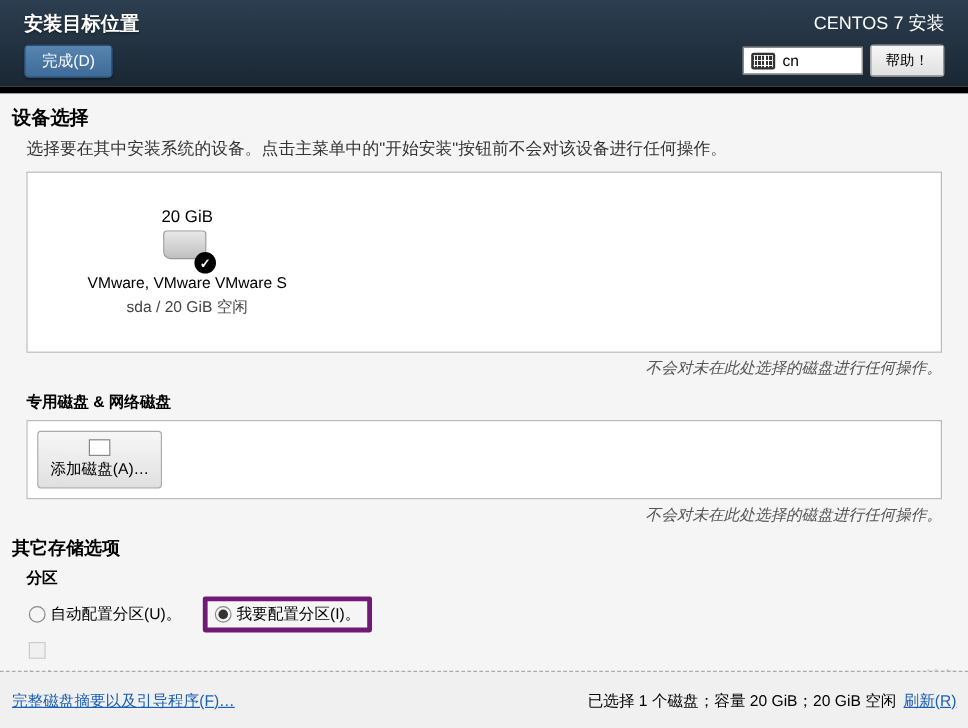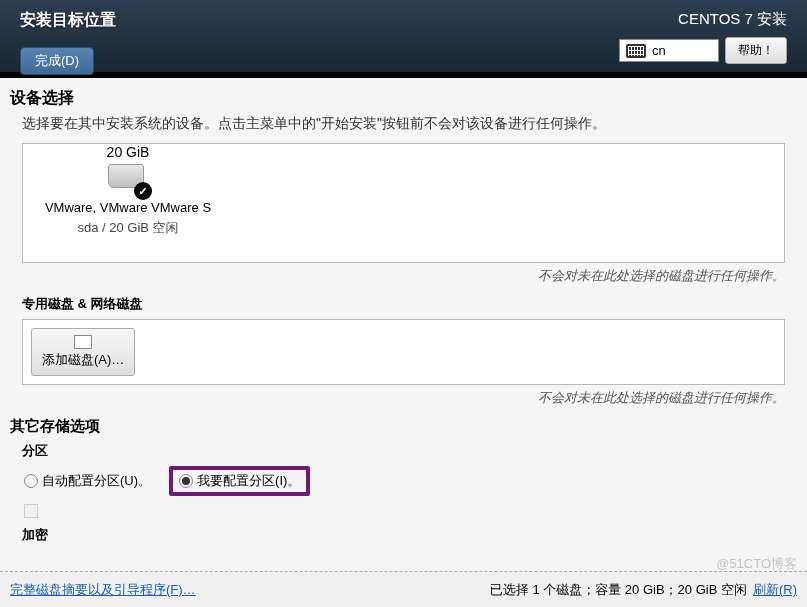--- a/index.html
+++ b/index.html
@@ -16,21 +16,21 @@
     .topbar {
       background: linear-gradient(to bottom, #2c3e50, #1a2733);
       height: 78px;
       display: flex;
       justify-content: space-between;
       color: #fff;
       padding: 10px 20px;
       border-bottom: 6px solid #000;
     }
     
-    .topbar-left { display: flex; flex-direction: column; gap: 16px; }
+    .topbar-left { display: flex; flex-direction: column; gap: 6px; }
     .topbar-title { font-size: 16px; font-weight: bold; text-shadow: 0 1px 2px rgba(0,0,0,0.5); }
     
     .done-btn {
       background: linear-gradient(to bottom, #5884b0, #3d6a97);
       border: 1px solid #2a4d70;
       border-radius: 4px;
       color: #fff;
       padding: 4px 14px;
       font-size: 13px;
       cursor: pointer;
@@ -84,21 +84,21 @@
     }
     
     .section-title { font-size: 16px; font-weight: bold; margin-bottom: 6px; }
     .section-desc { font-size: 14px; color: #333; margin-left: 12px; margin-bottom: 10px; }
     .subsection { font-size: 13px; font-weight: bold; margin-left: 12px; margin-bottom: 6px; }
     
     .disk-box {
       border: 1px solid #bbb;
       background: #fff;
       margin: 0 12px 4px 12px;
-      padding: 0;
+      padding: 28px;
       min-height: 120px;
     }
     
     .disk-item {
       display: inline-flex;
       flex-direction: column;
       align-items: center;
       width: 210px;
       cursor: pointer;
     }
@@ -178,21 +178,21 @@
     .checkbox {
       width: 14px; height: 14px;
       border: 1px solid #ccc;
       background: #f0f0f0;
       display: inline-block;
     }
     
     .bottombar {
       position: absolute;
       bottom: 0; left: 0; right: 0;
-      height: 36px;
+      height: 48px;
       background: #f0f0f0;
       border-top: 1px dashed #aaa;
       display: flex;
       justify-content: space-between;
       align-items: center;
       padding: 0 10px;
       font-size: 13px;
     }
     .link { color: #1a5fb4; text-decoration: underline; cursor: pointer; }
     .summary-right { display: flex; align-items: flex-end; gap: 6px; }

